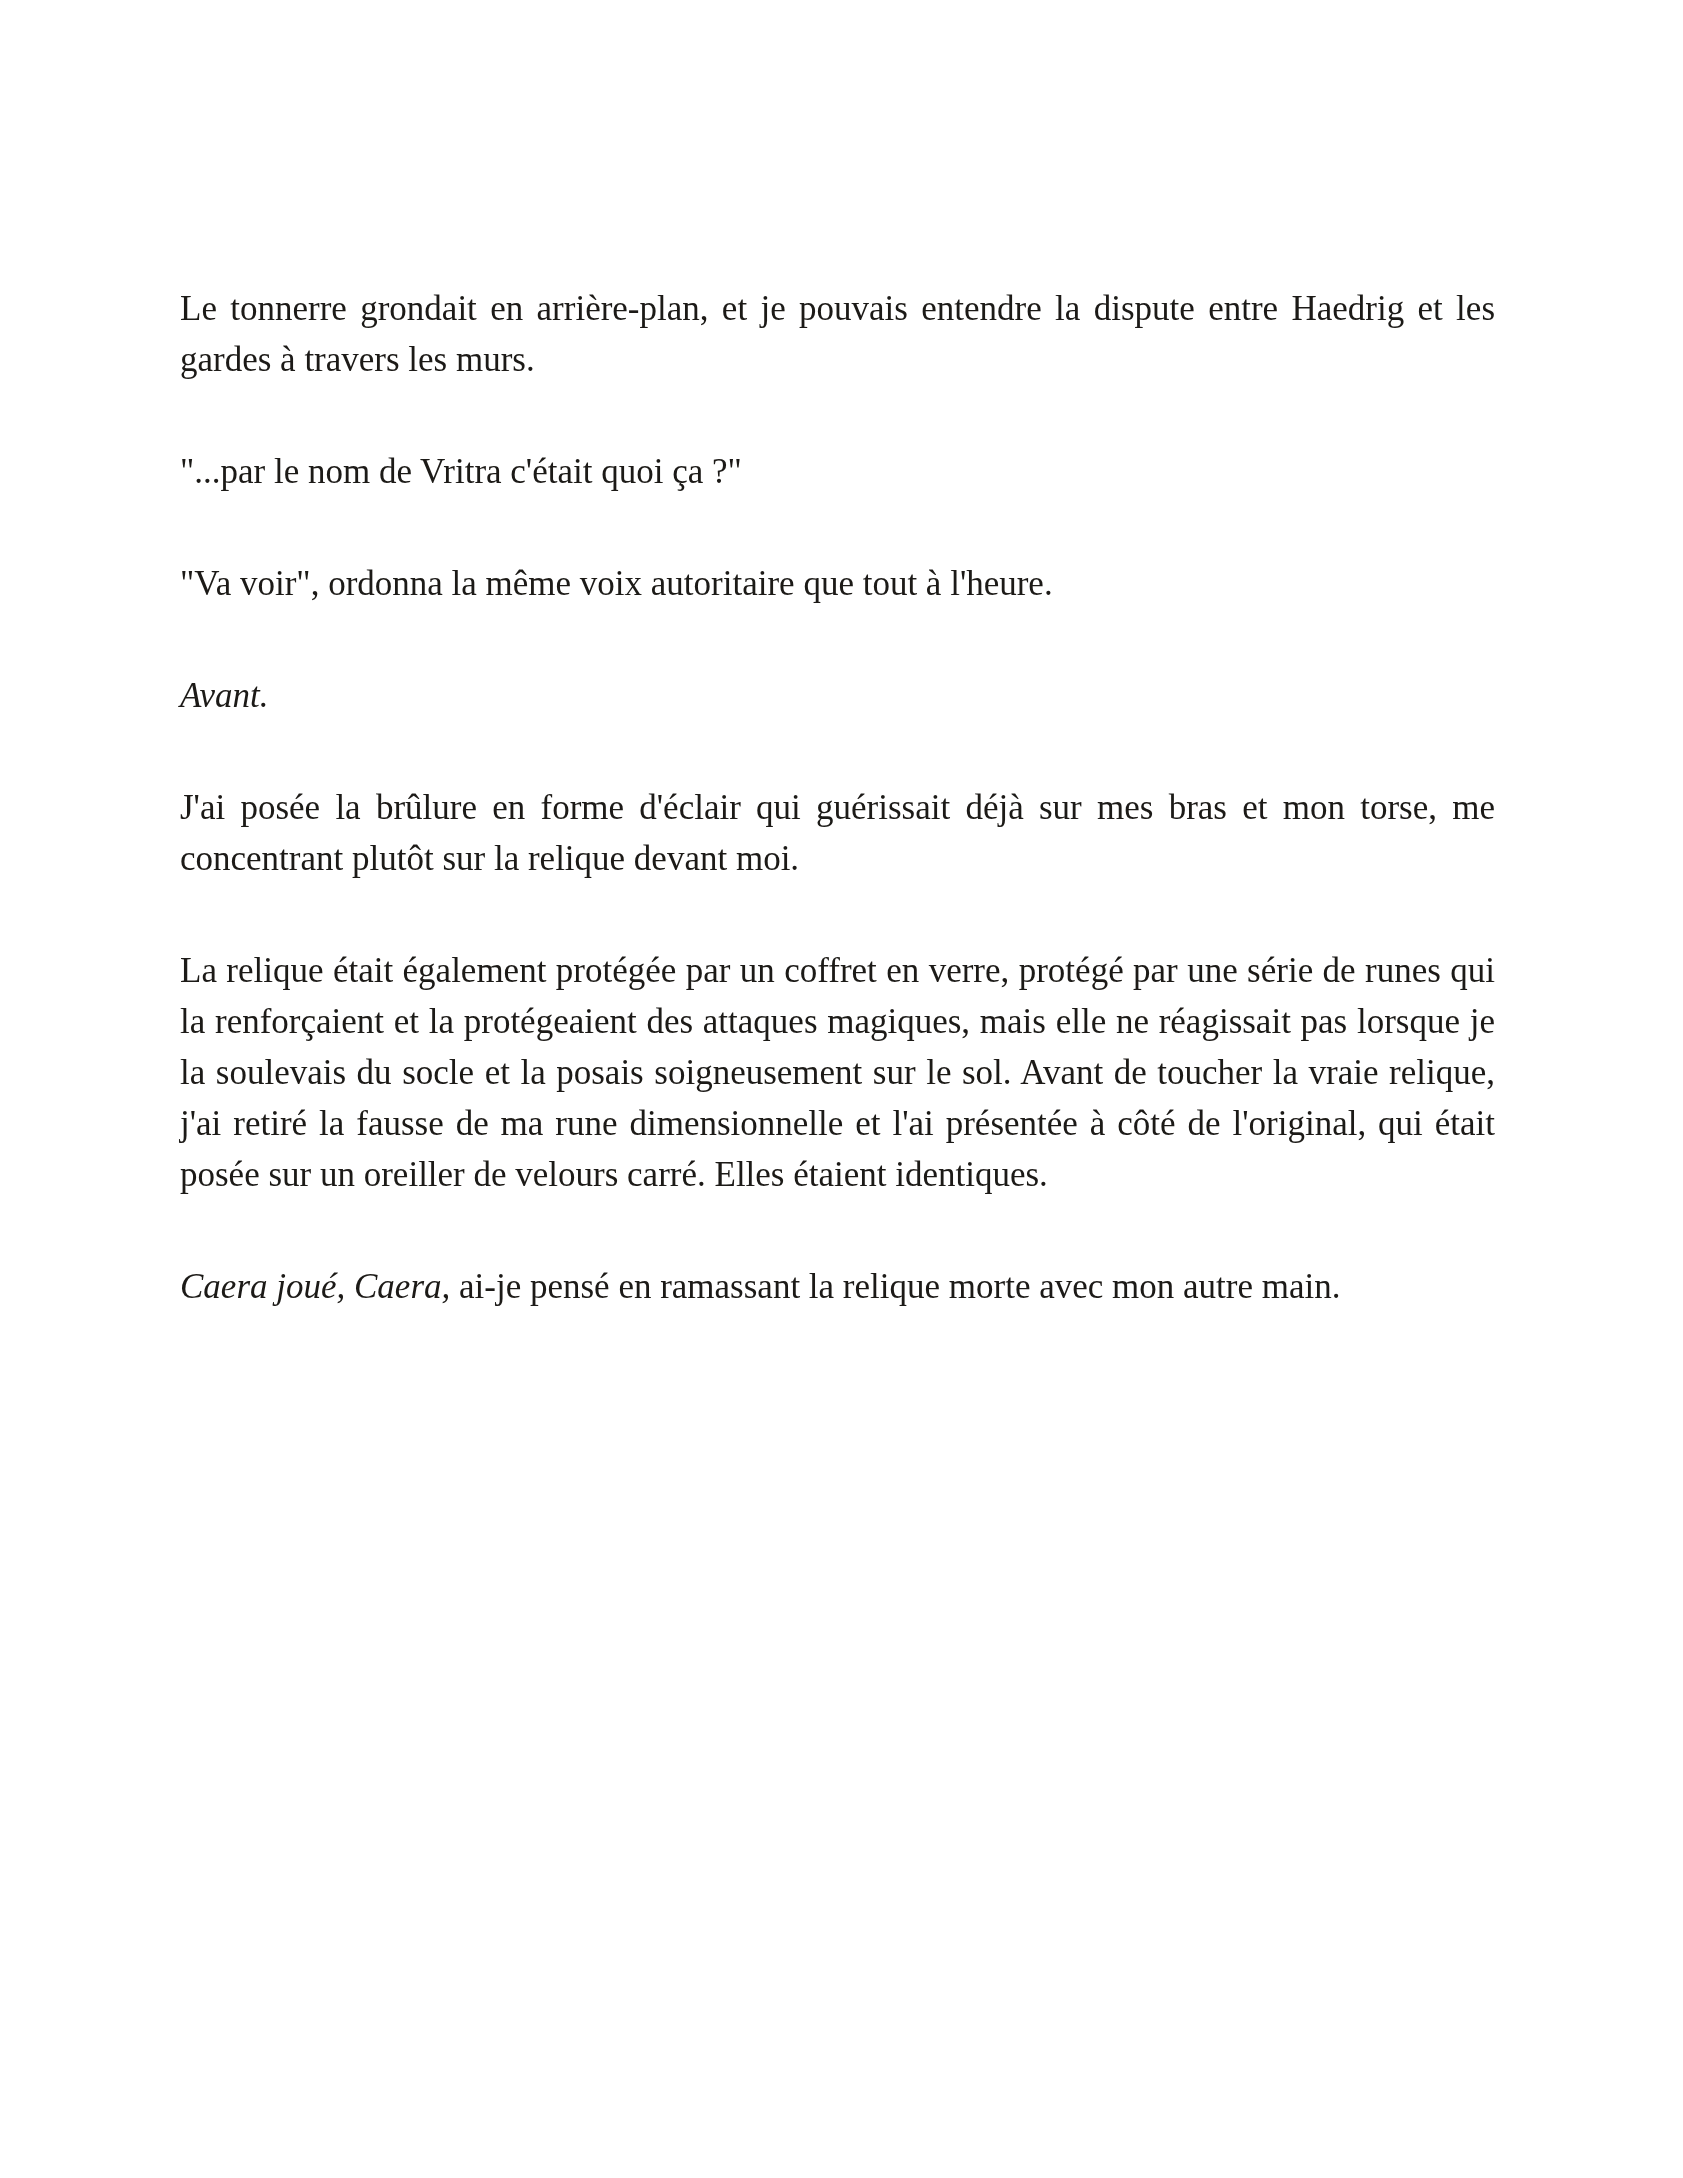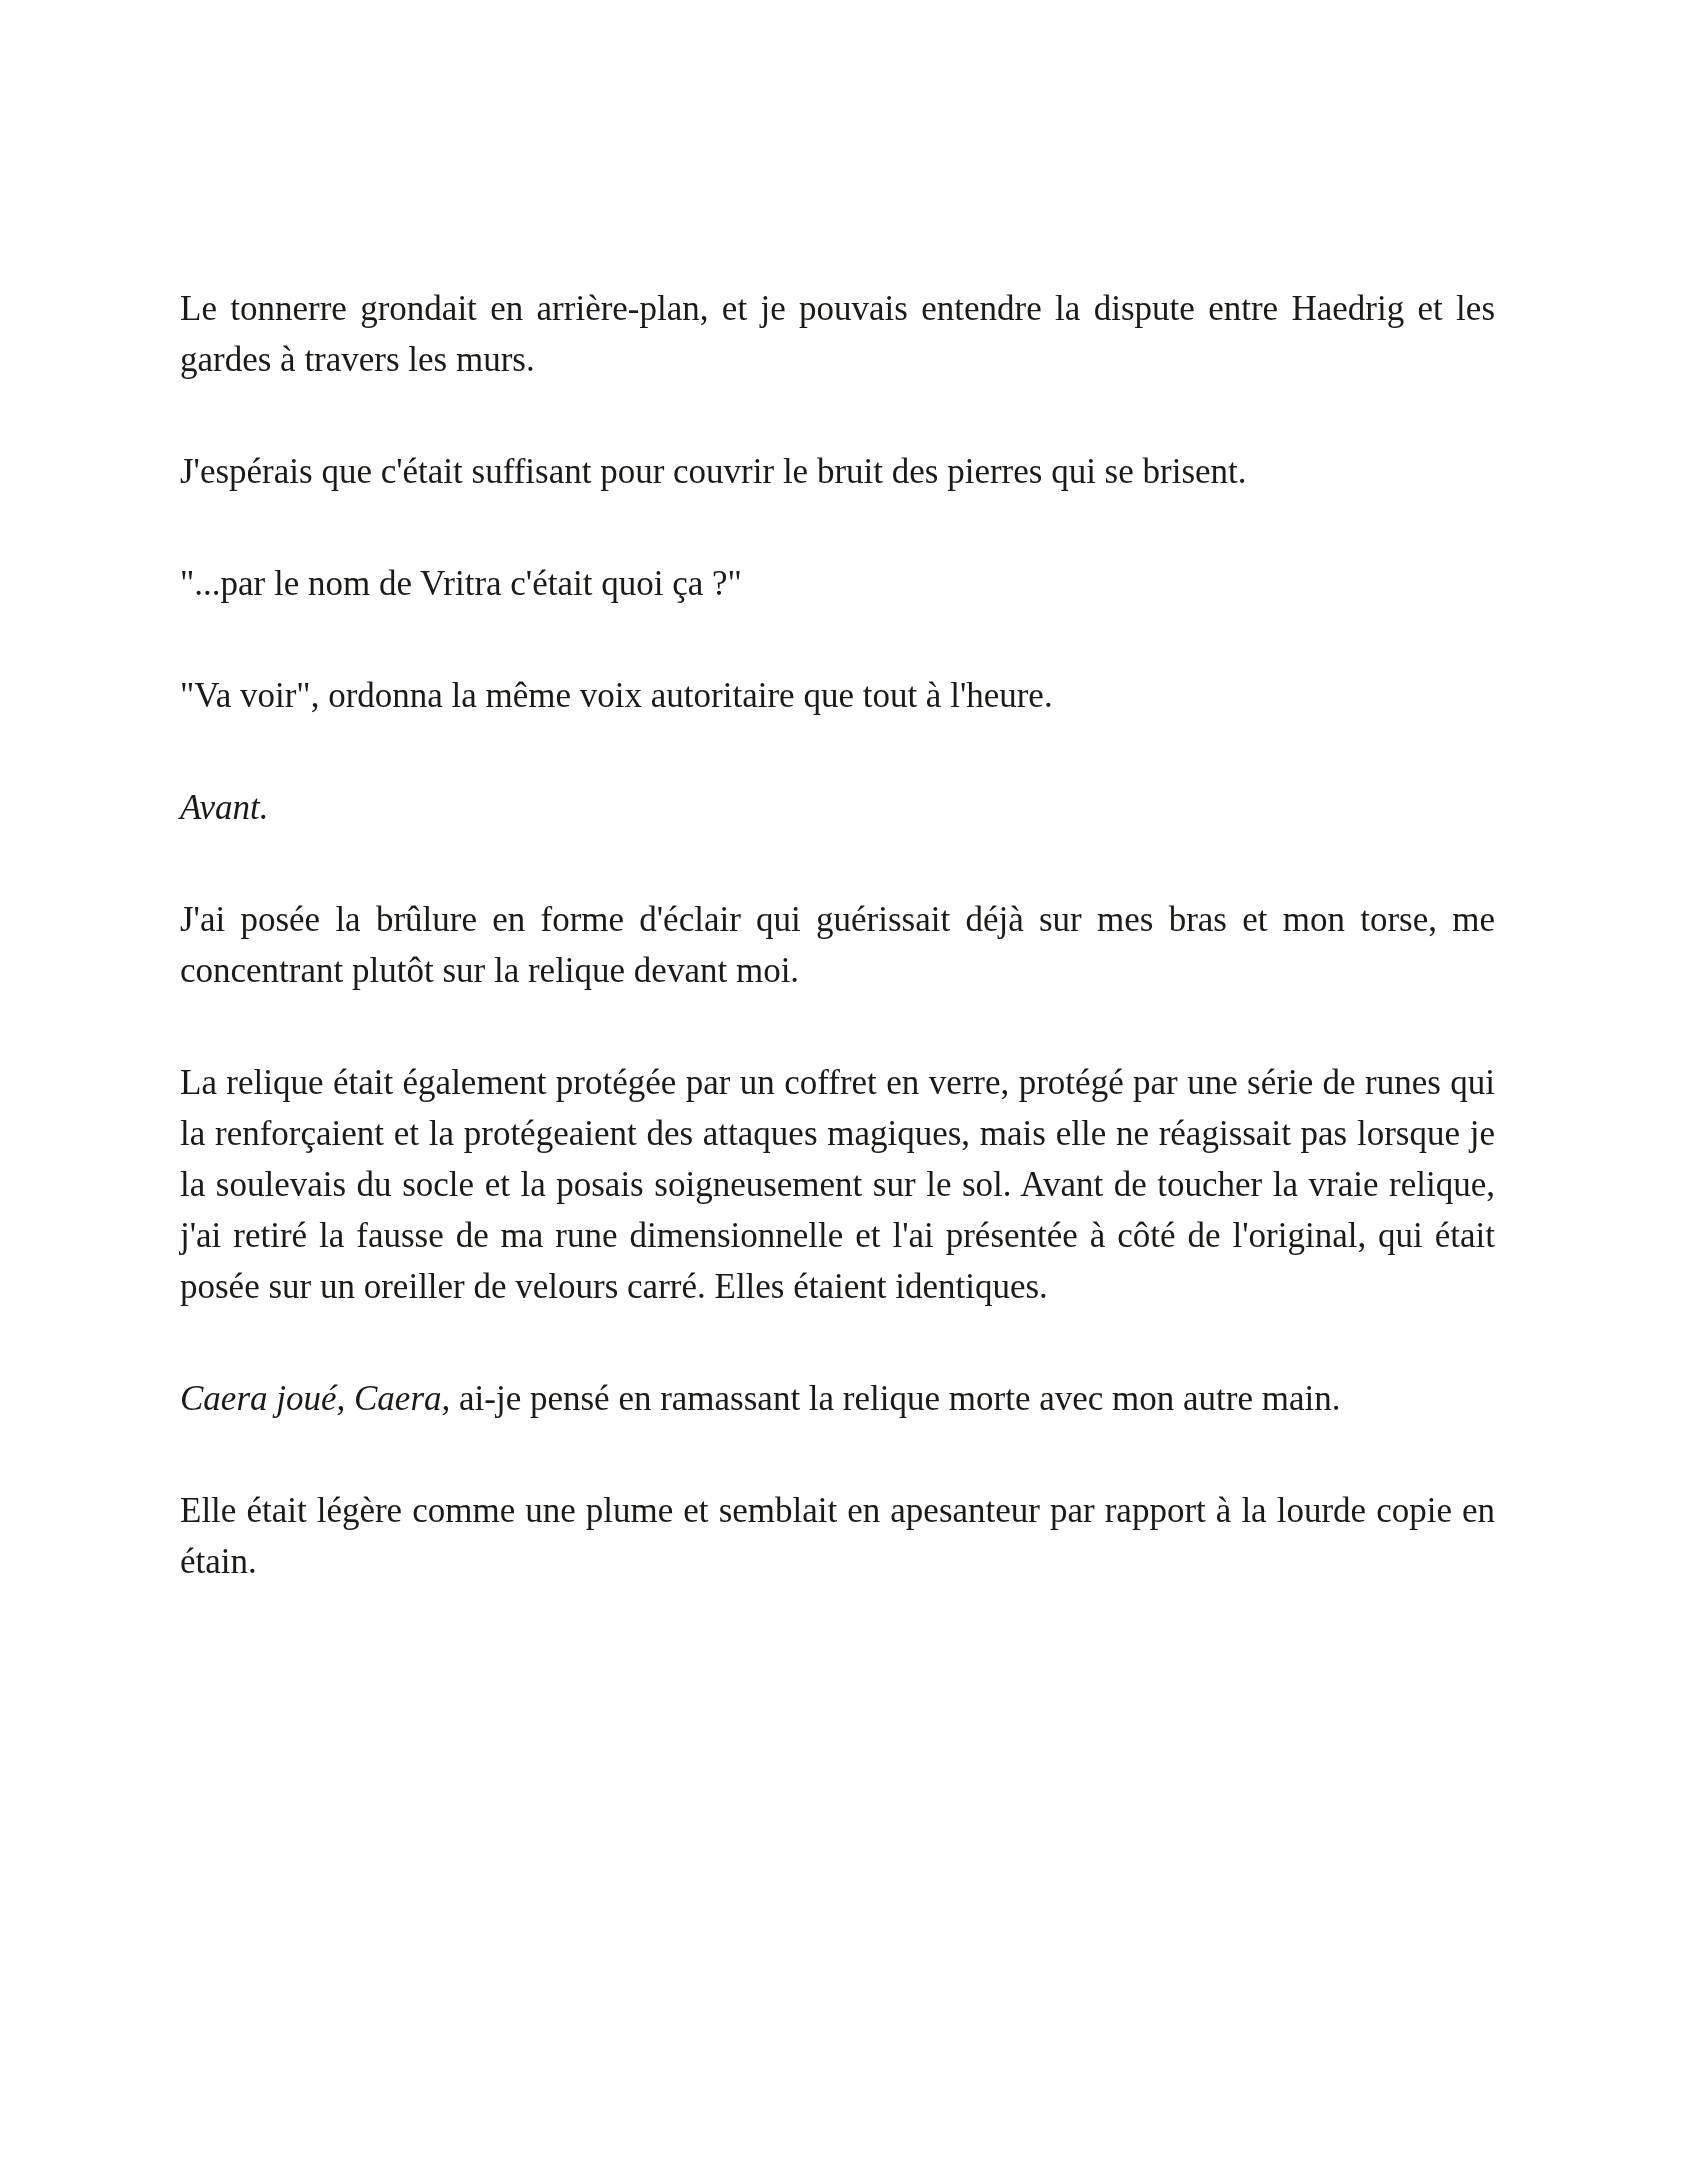--- a/index.html
+++ b/index.html
@@ -40,23 +40,20 @@
 </head>
 <body>
 
 <div class="page">
   <main class="content">
 
     <p class="para">
       <span class="seg-normal">Le tonnerre grondait en arrière-plan, et je pouvais entendre la dispute entre Haedrig et les gardes à travers les murs.</span>
     </p>
 
-    <p class="para">
-      <span class="seg-normal">J'espérais que c'était suffisant pour couvrir le bruit des pierres qui se brisent.</span>
-    </p>
 
     <p class="para">
       <span class="seg-normal">"...par le nom de Vritra c'était quoi ça ?"</span>
     </p>
 
     <p class="para">
       <span class="seg-normal">"Va voir", ordonna la même voix autoritaire que tout à l'heure.</span>
     </p>
 
     <p class="para">
@@ -69,19 +66,16 @@
     </p>
 
     <p class="para">
       <span class="seg-normal">La relique était également protégée par un coffret en verre, protégé par une série de runes qui la renforçaient et la protégeaient des attaques magiques, mais elle ne réagissait pas lorsque je la soulevais du socle et la posais soigneusement sur le sol. Avant de toucher la vraie relique, j'ai retiré la fausse de ma rune dimensionnelle et l'ai présentée à côté de l'original, qui était posée sur un oreiller de velours carré. Elles étaient identiques.</span>
     </p>
 
     <p class="para">
       <span class="seg-italic">Caera joué, Caera,</span><span class="seg-normal"> ai-je pensé en ramassant la relique morte avec mon autre main.</span>
     </p>
 
-    <p class="para">
-      <span class="seg-normal">Elle était légère comme une plume et semblait en apesanteur par rapport à la lourde copie en étain.</span>
-    </p>
 
   </main>
 </div>
 
 
 </body></html>

